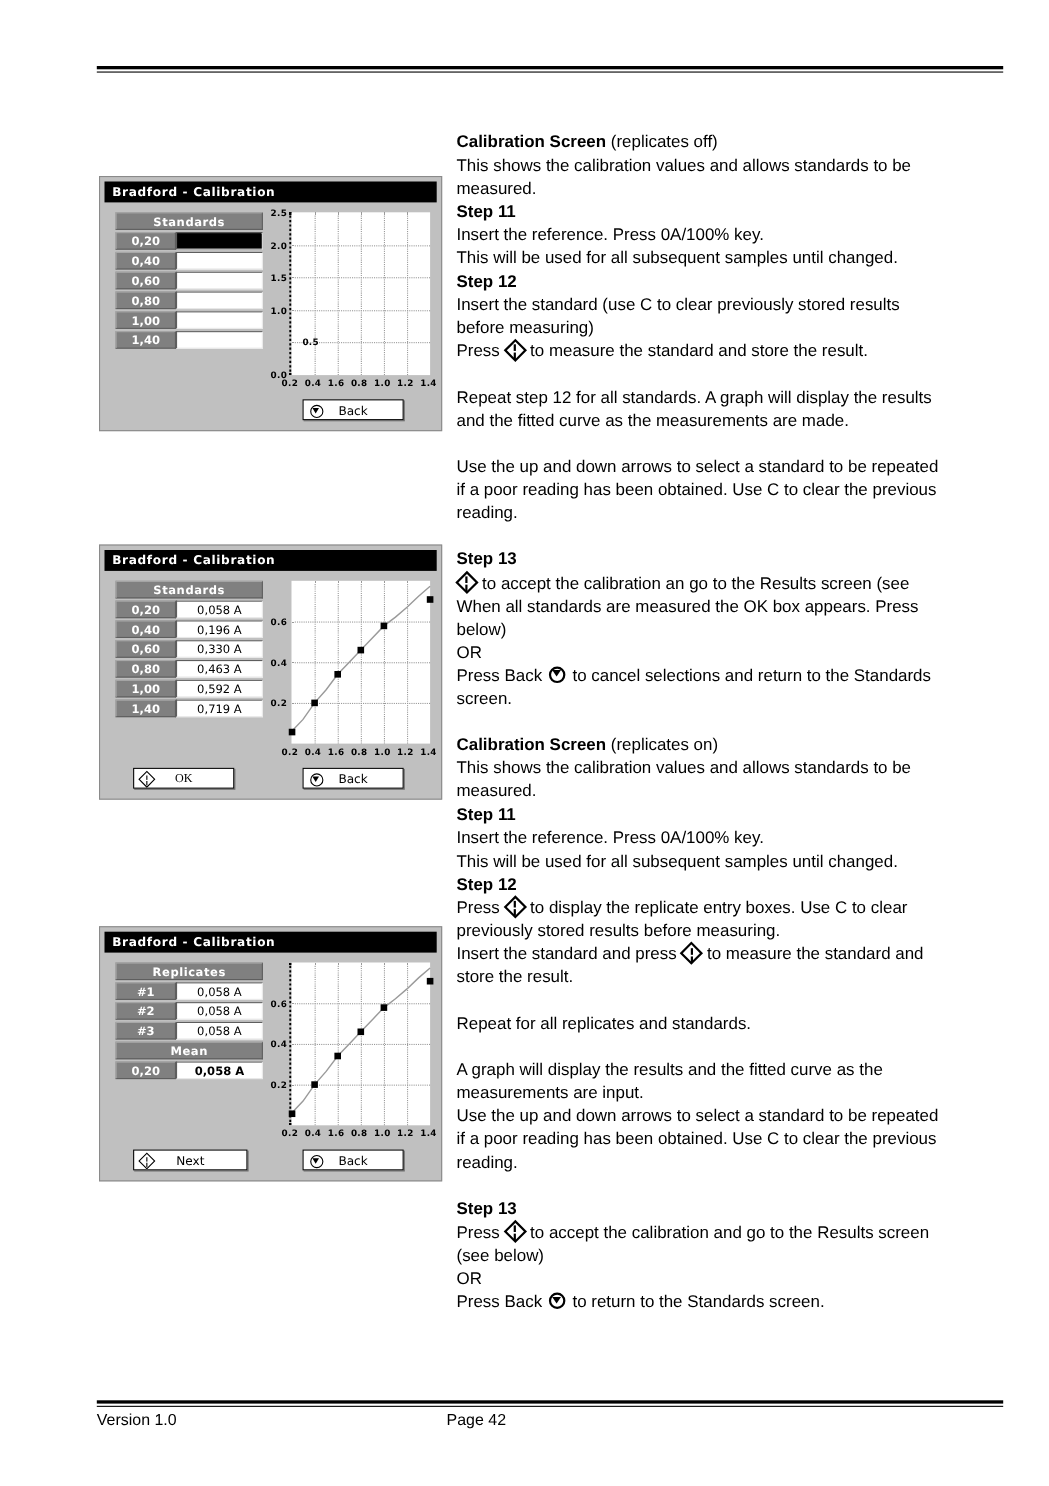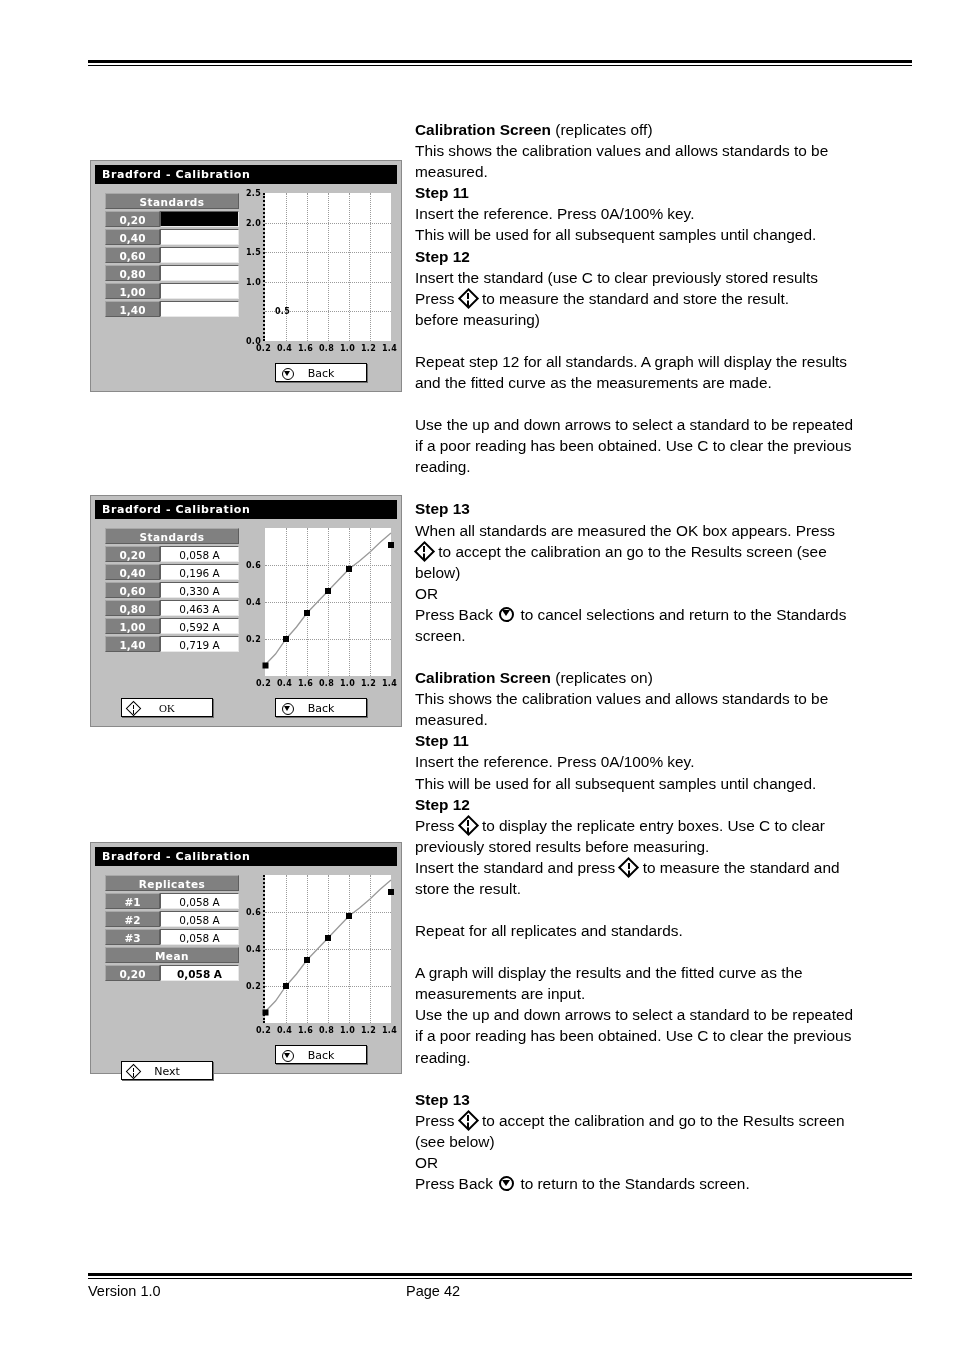--- a/index.html
+++ b/index.html
@@ -297,43 +297,43 @@
   <p>
     <b>Calibration Screen</b><span> (replicates off)</span>
   </p>
   <p>This shows the calibration values and allows standards to be</p>
   <p>measured.</p>
   <p><b>Step 11</b></p>
   <p>Insert the reference. Press 0A/100% key.</p>
   <p>This will be used for all subsequent samples until changed.</p>
   <p><b>Step 12</b></p>
   <p>Insert the standard (use C to clear previously stored results</p>
+  <p>before measuring)</p>
   <p>
     <span>Press </span><span class="gl gl-enter"></span><span> to measure the standard and store the result.</span>
   </p>
-  <p>before measuring)</p>
 
   <div class="gap"></div>
 
   <p>Repeat step 12 for all standards. A graph will display the results</p>
   <p>and the fitted curve as the measurements are made.</p>
 
   <div class="gap"></div>
 
   <p>Use the up and down arrows to select a standard to be repeated</p>
   <p>if a poor reading has been obtained. Use C to clear the previous</p>
   <p>reading.</p>
 
   <div class="gap"></div>
 
   <p><b>Step 13</b></p>
+  <p>
+    <span class="gl gl-enter"></span><span> to accept the calibration an go to the Results screen (see</span>
+  </p>
   <p>When all standards are measured the OK box appears. Press</p>
-  <p>
-    <span class="gl gl-enter"></span><span> to accept the calibration an go to the Results screen (see</span>
-  </p>
   <p>below)</p>
   <p>OR</p>
   <p>
     <span>Press Back </span><span class="gl gl-back"></span><span> to cancel selections and return to the Standards</span>
   </p>
   <p>screen.</p>
 
   <div class="gap"></div>
 
   <p>
@@ -583,21 +583,21 @@
 
     <div class="tick" style="left:10px; top:157px;">0.2</div>
     <div class="tick" style="left:31px; top:157px;">0.4</div>
     <div class="tick" style="left:52px; top:157px;">1.6</div>
     <div class="tick" style="left:73px; top:157px;">0.8</div>
     <div class="tick" style="left:94px; top:157px;">1.0</div>
     <div class="tick" style="left:115px; top:157px;">1.2</div>
     <div class="tick" style="left:136px; top:157px;">1.4</div>
   </div>
 
-  <div class="lcd-btn" style="left:30px; top:202px; width:92px;margin-top:16px;">
+  <div class="lcd-btn" style="left:30px; top:202px; width:104px;">
     <span class="bicon enter"></span>
     <span>Next</span>
   </div>
   <div class="lcd-btn" style="left:184px; top:202px; width:92px;">
     <span class="bicon back"></span>
     <span>Back</span>
   </div>
 </div>
 
 </body></html>

